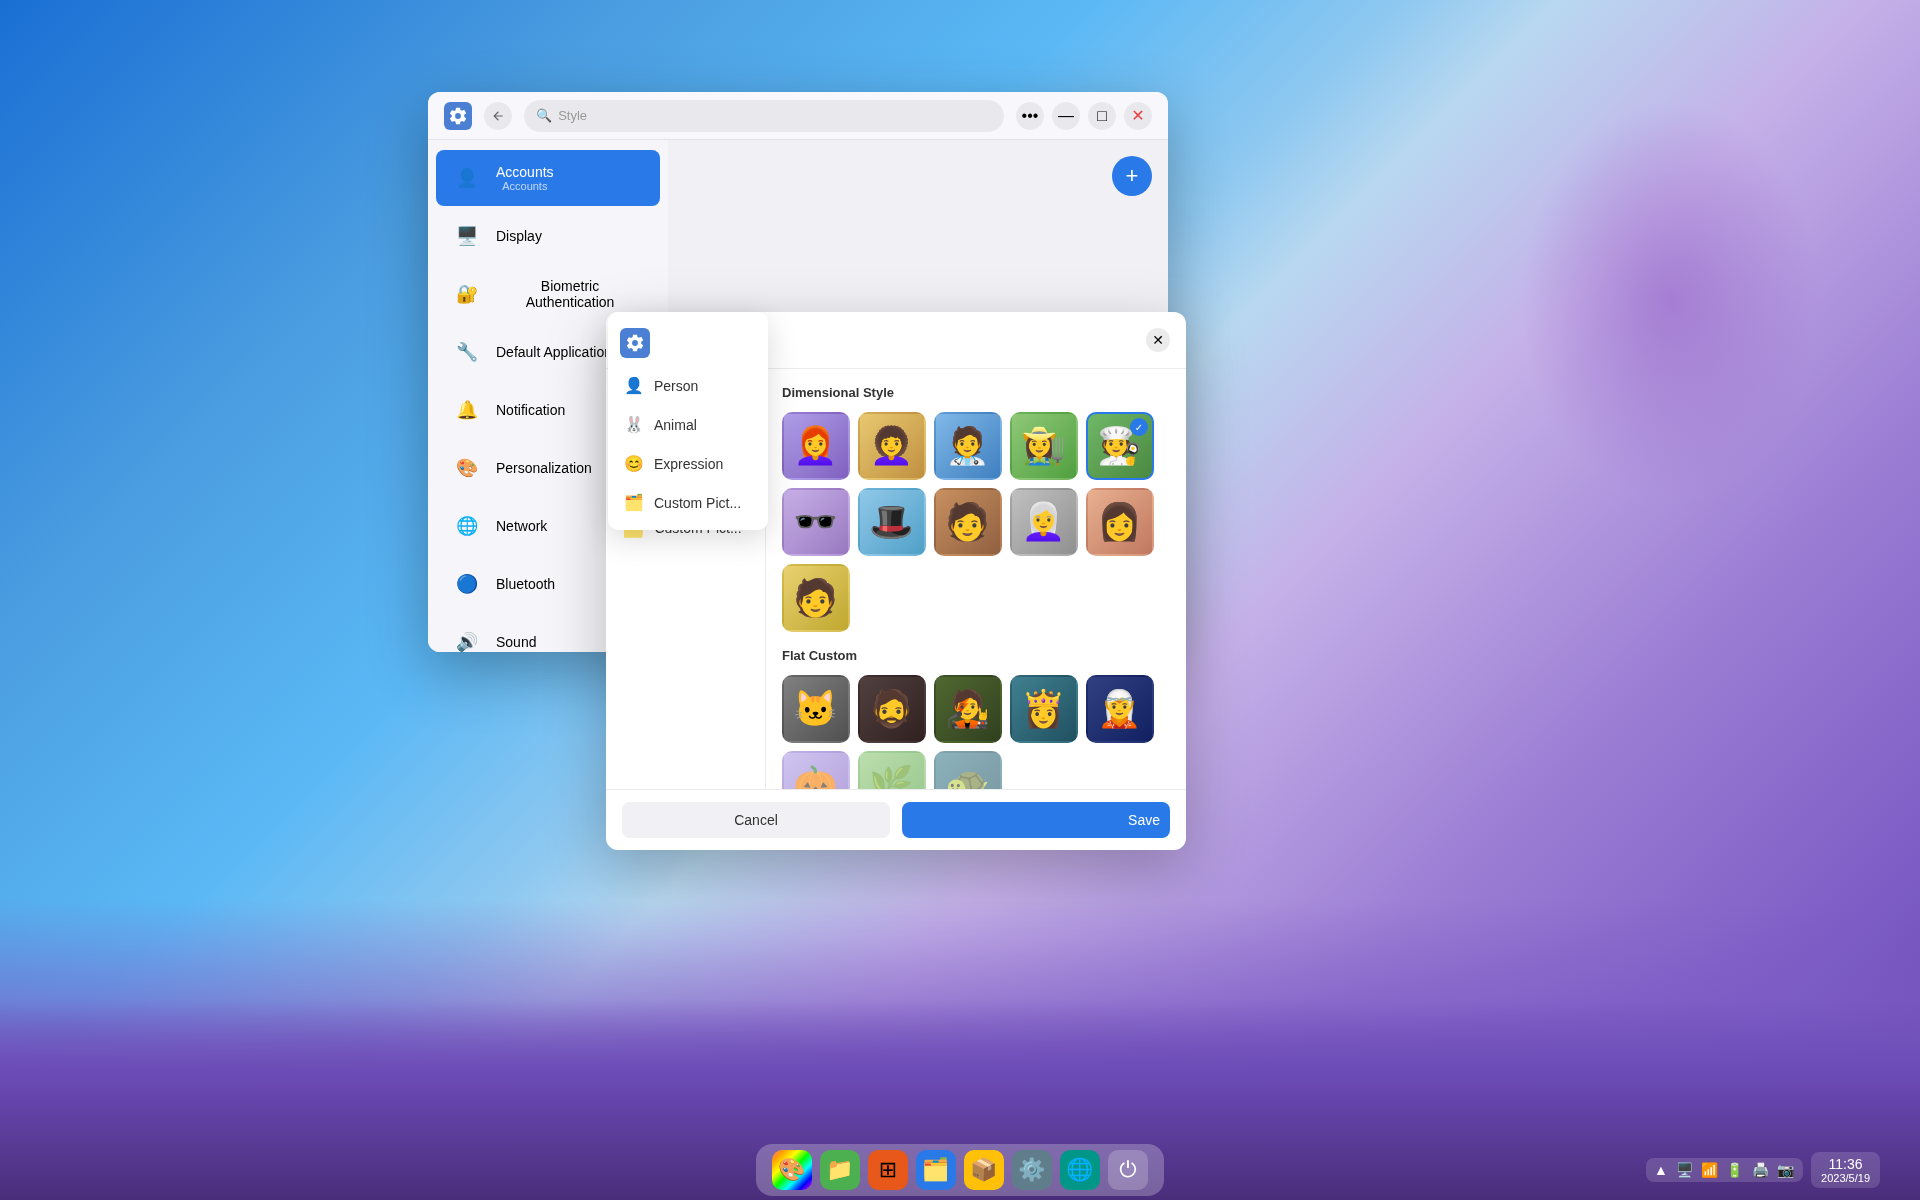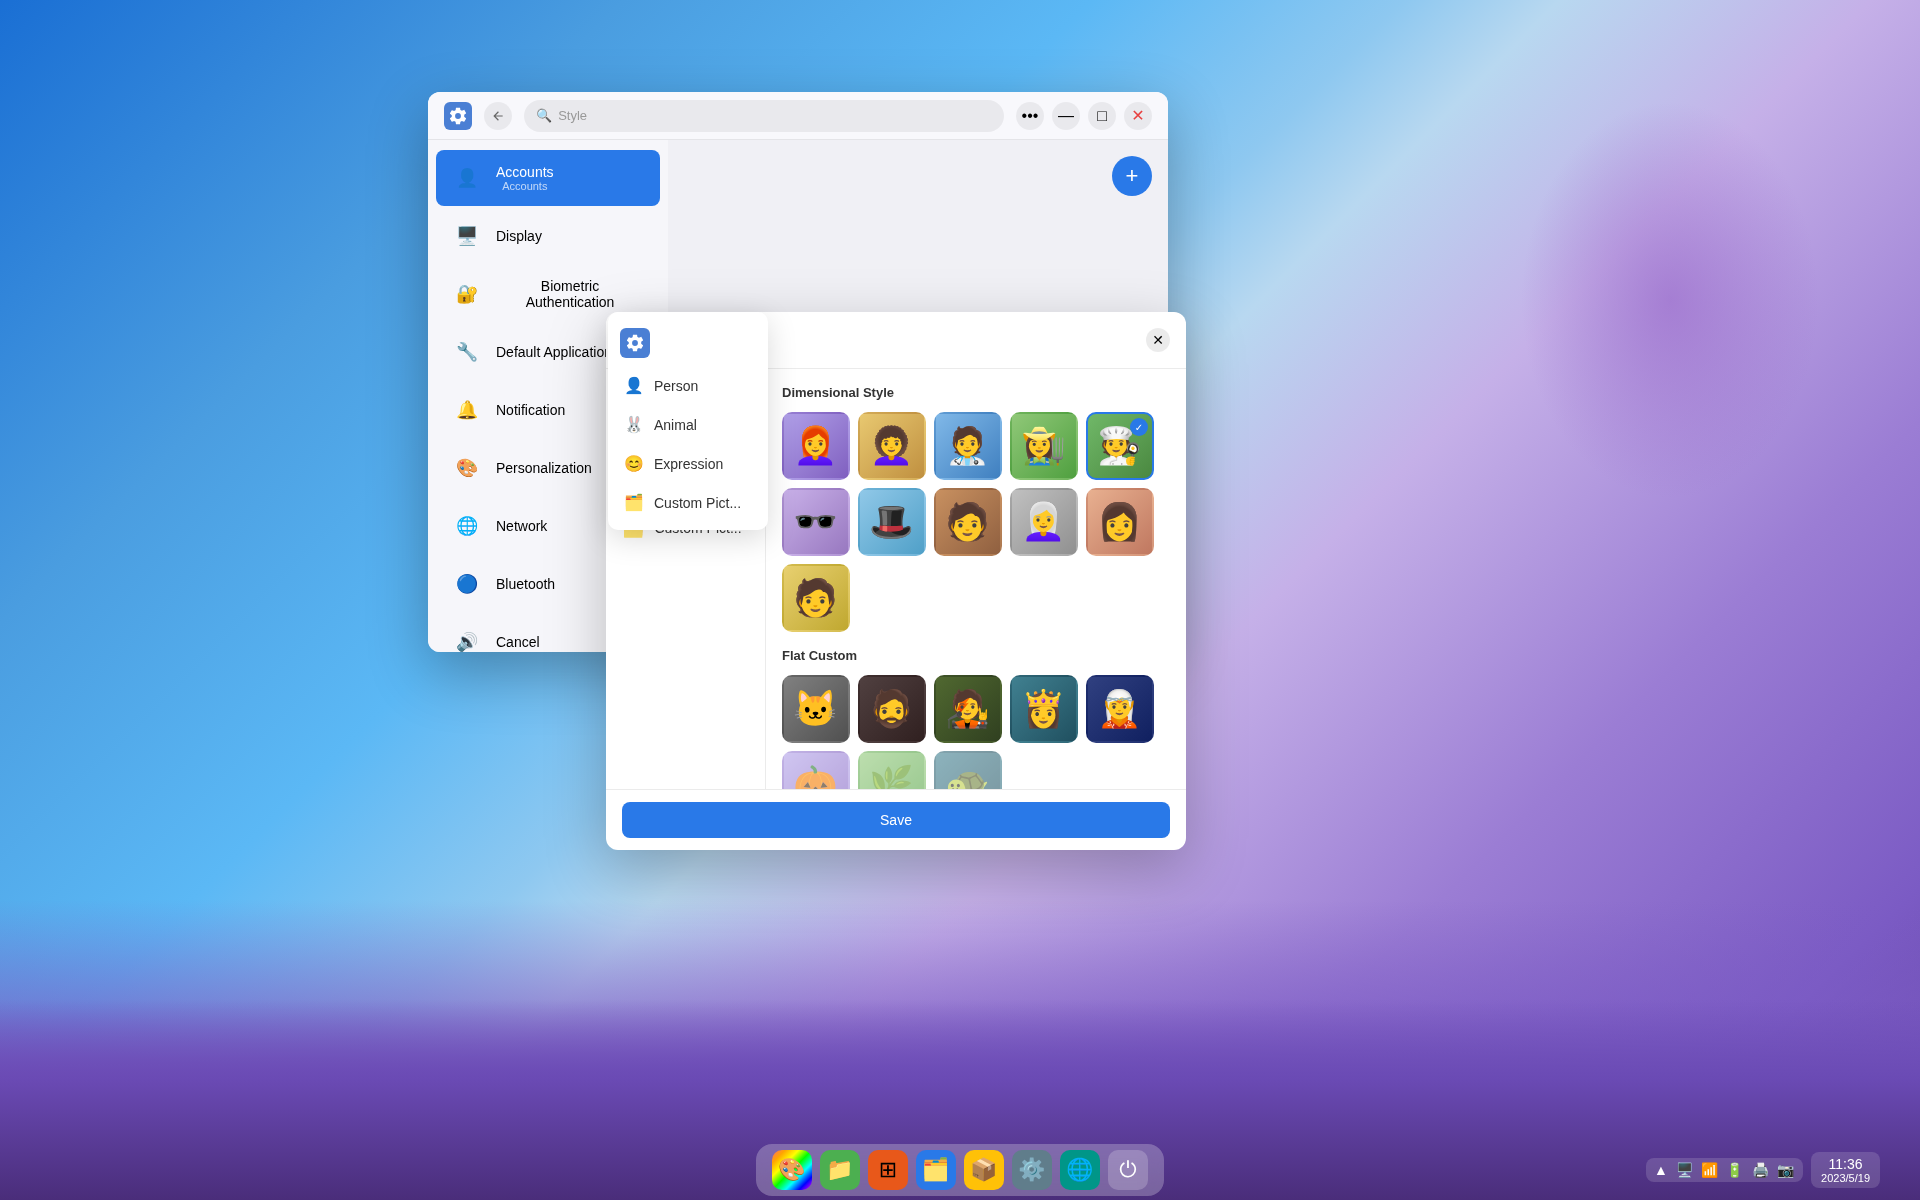--- a/index.html
+++ b/index.html
@@ -309,20 +309,21 @@
     .btn-save {
       flex: 1;
       padding: 10px;
       border-radius: 8px;
       background: #2979e8;
       border: none;
       font-size: 14px;
       cursor: pointer;
       color: white;
       font-weight: 500;
+      text-align: right;
     }
 
     
     .context-menu {
       position: absolute;
       left: 608px; top: 312px;
       width: 160px;
       background: white;
       border-radius: 10px;
       box-shadow: 0 8px 30px rgba(0,0,0,0.15);
@@ -499,21 +500,21 @@
         <span class="sidebar-item-label">Network</span>
       </div>
 
       <div class="sidebar-item">
         <div class="sidebar-item-icon">🔵</div>
         <span class="sidebar-item-label">Bluetooth</span>
       </div>
 
       <div class="sidebar-item">
         <div class="sidebar-item-icon">🔊</div>
-        <span class="sidebar-item-label">Cancel</span>
+        <span class="sidebar-item-label">Sound</span>
       </div>
     </div>
 
     <div class="main-content">
       <div class="add-btn">
         <span>+</span>
       </div>
 
       <div class="avatar-preview">
         🧑‍🍳
@@ -649,20 +650,21 @@
           <span>🌿</span>
         </div>
         <div class="avatar-cell av-teal" style="opacity:0.6;">
           <span>🐢</span>
         </div>
       </div>
     </div>
   </div>
 
   <div class="avatar-picker-footer">
+    <button class="btn-cancel">Cancel</button>
     <button class="btn-save">Save</button>
   </div>
 </div>
 
 <div class="taskbar">
   <div class="taskbar-dock">
     <div class="taskbar-icon colorful">🎨</div>
     <div class="taskbar-icon green">📁</div>
     <div class="taskbar-icon" style="background:#e8581a;">⊞</div>
     <div class="taskbar-icon blue">🗂️</div>

